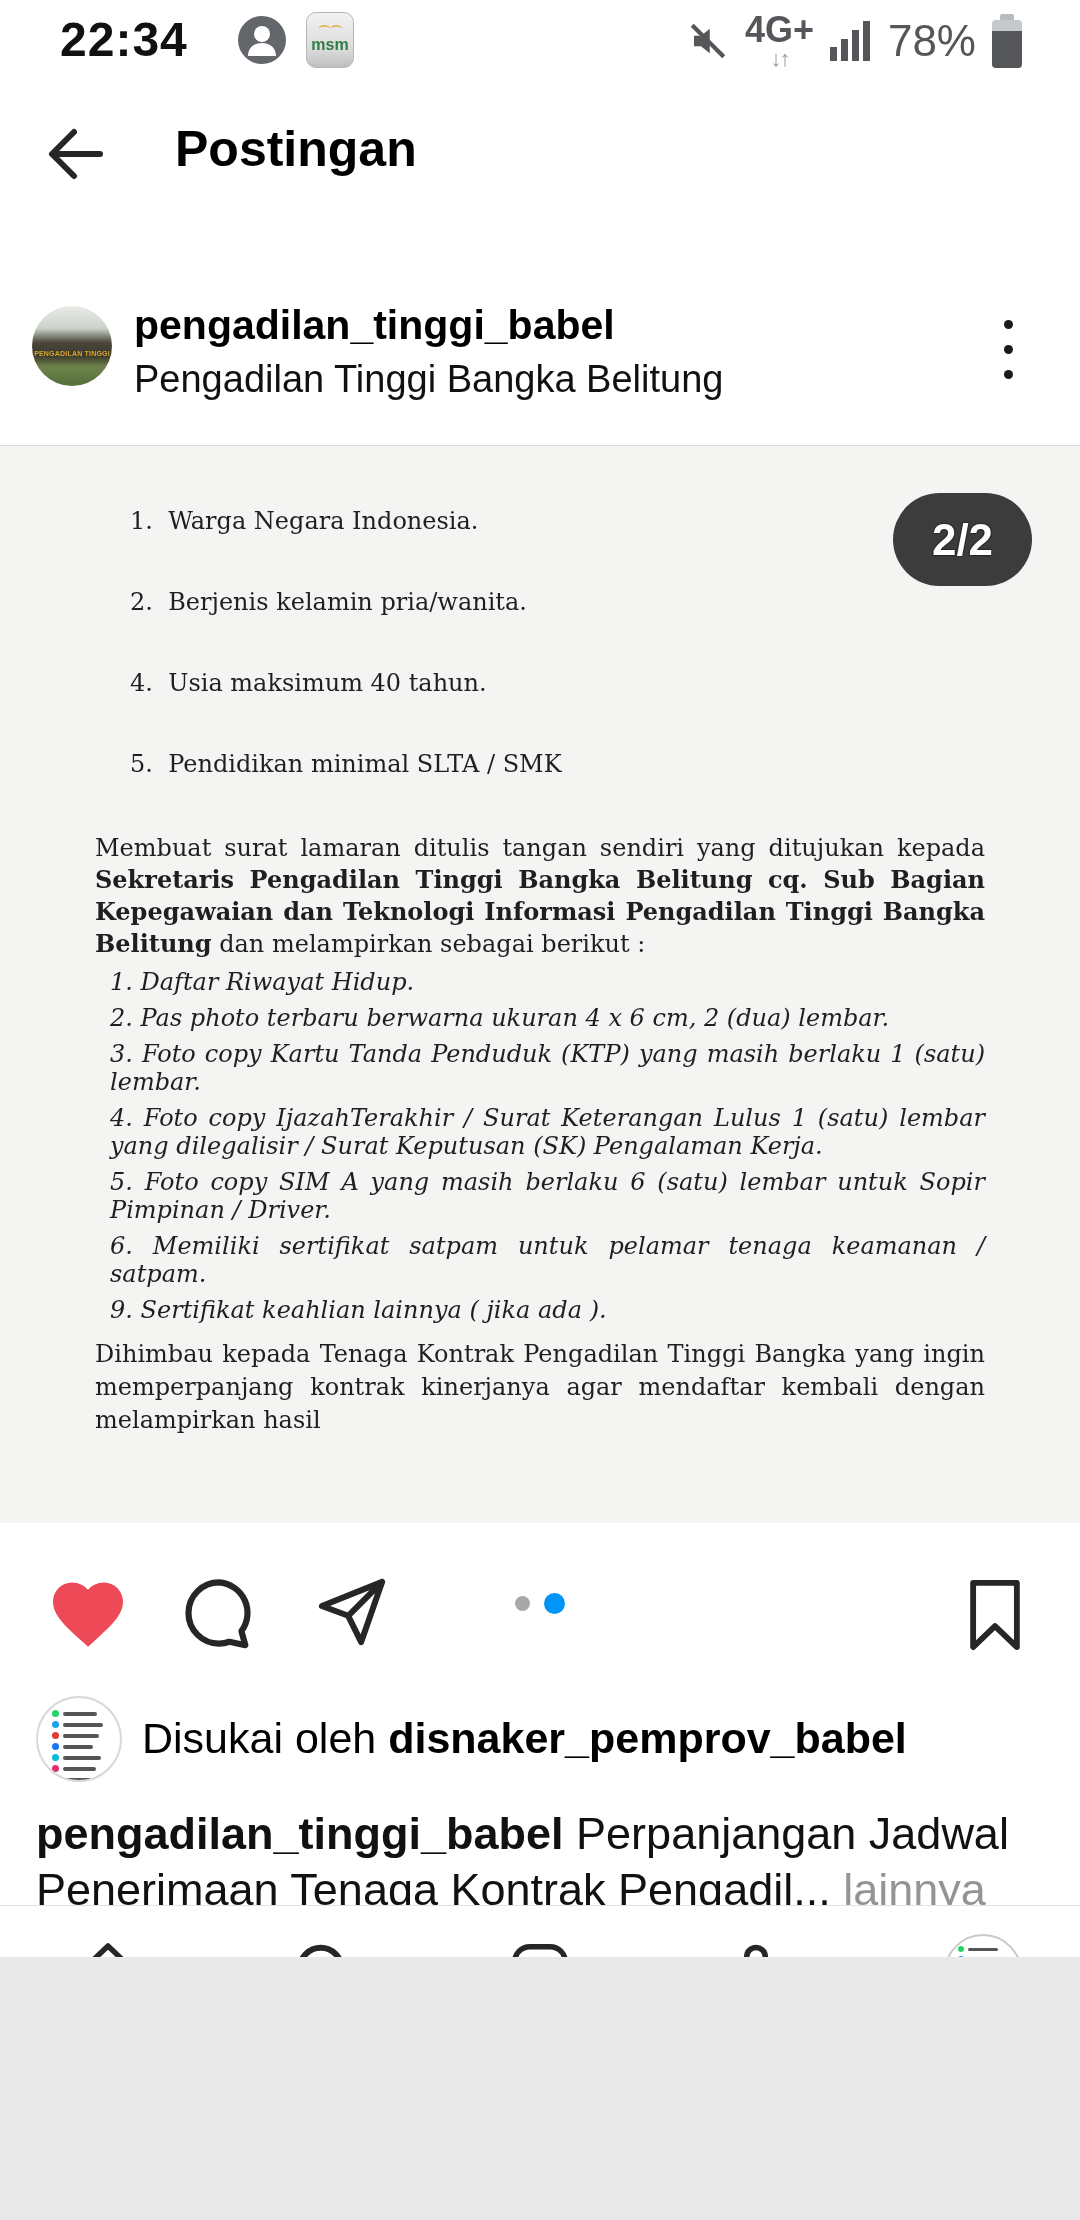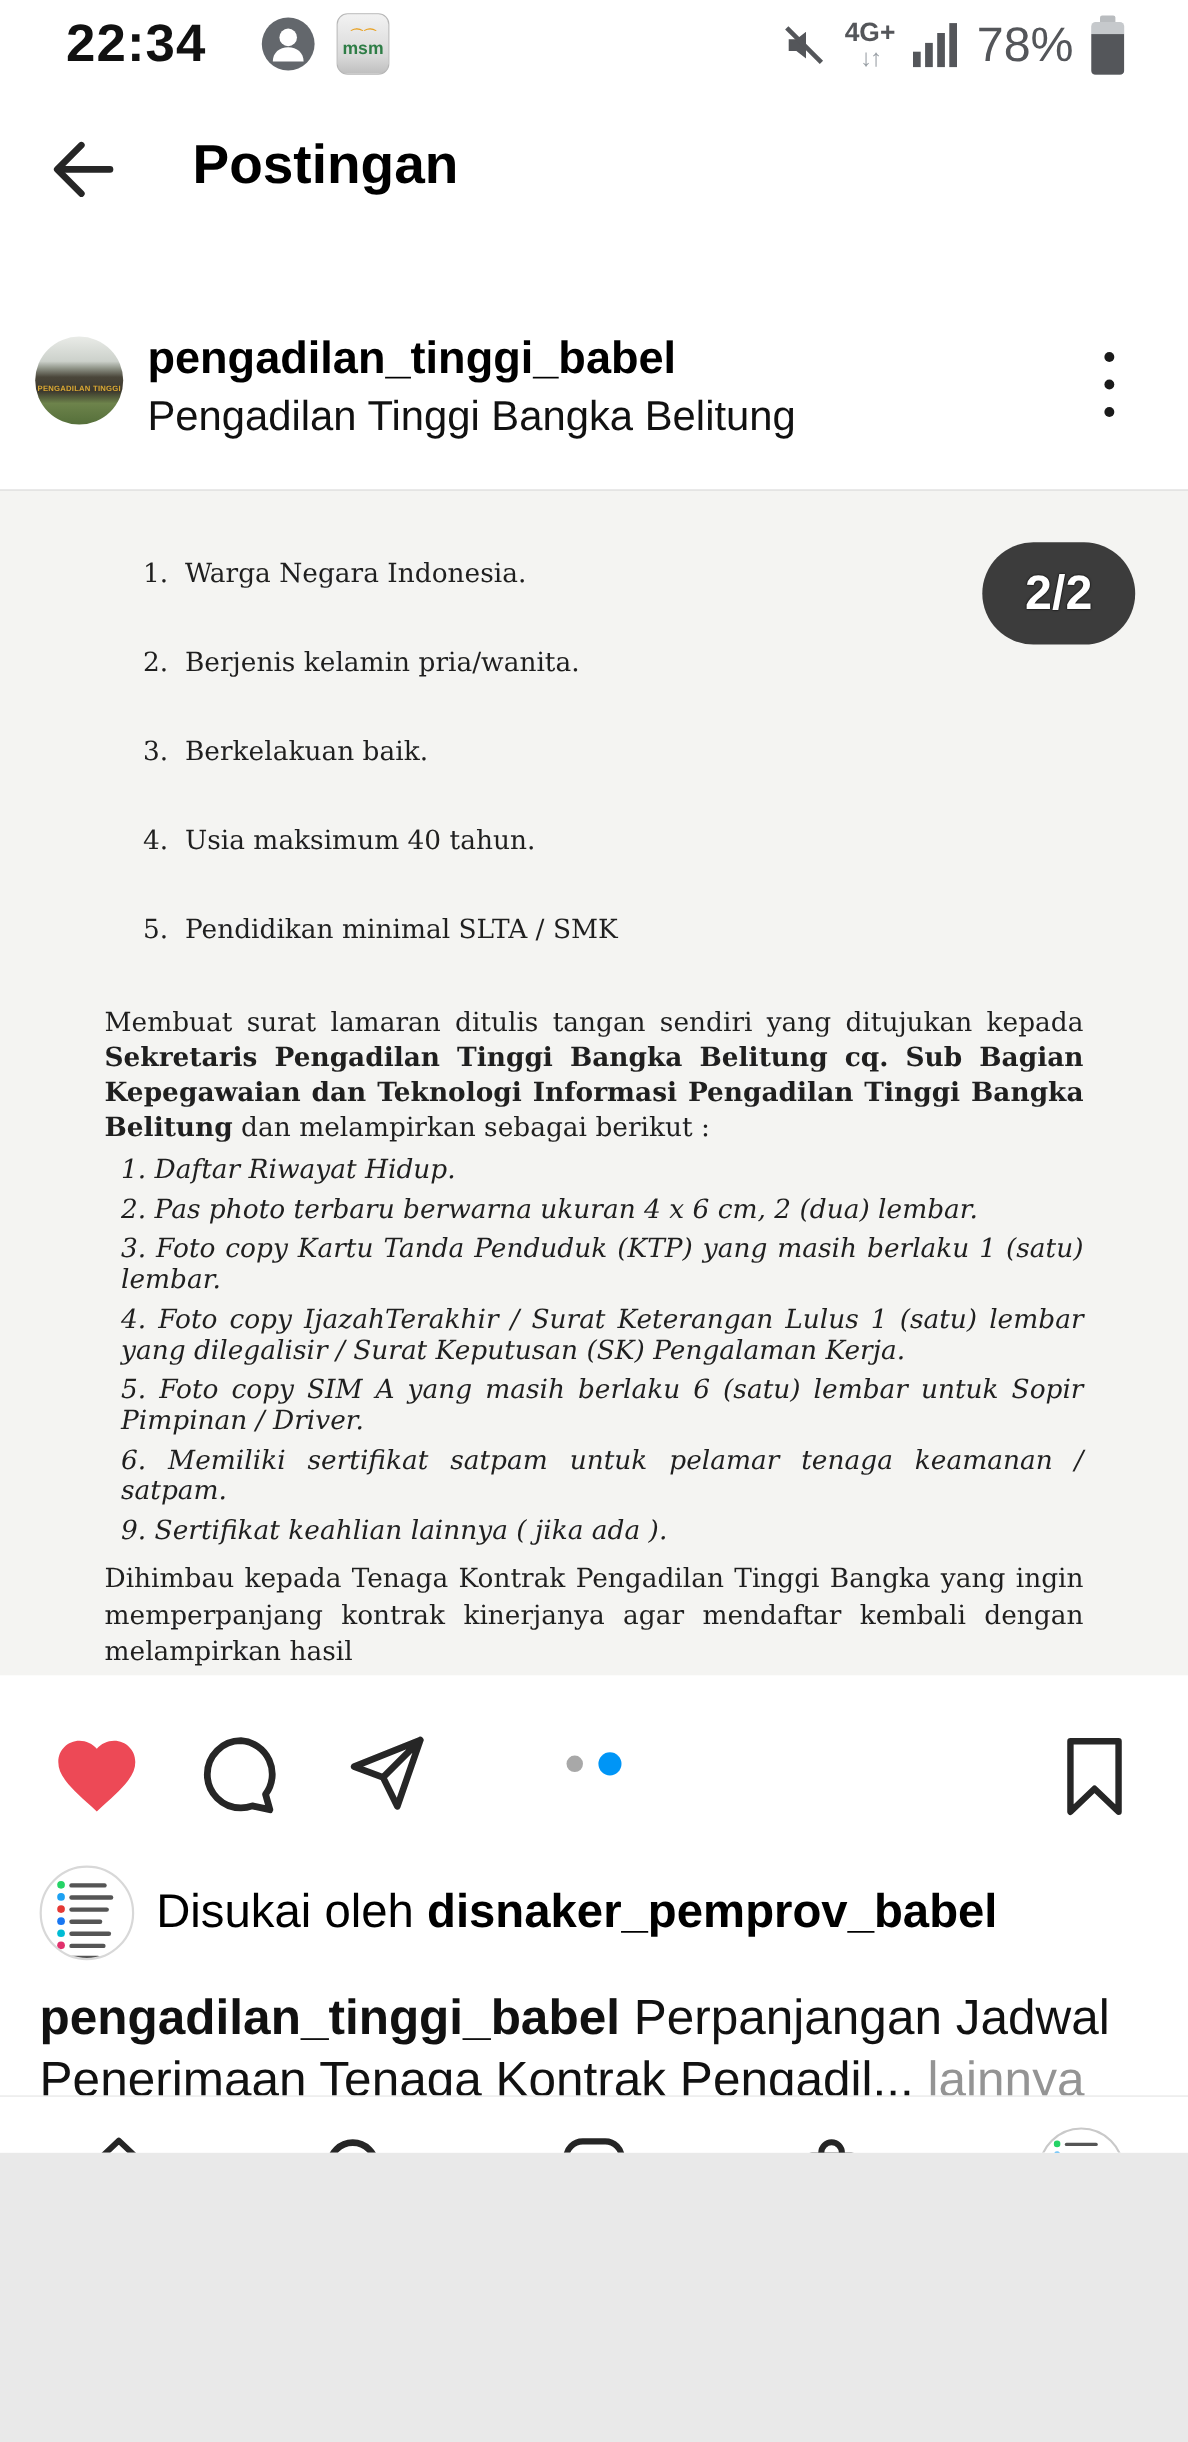--- a/index.html
+++ b/index.html
@@ -14,21 +14,21 @@
   .sb-time { position:absolute; left:60px; top:12px; font-size:48px; font-weight:700; color:#111; letter-spacing:1px; }
   .sb-person { position:absolute; left:238px; top:16px; width:48px; height:48px; border-radius:50%; background:#63676c; }
   .sb-person svg { position:absolute; left:0; top:0; }
   .sb-app { position:absolute; left:306px; top:12px; width:48px; height:56px; border-radius:10px;
     background:linear-gradient(180deg,#f2f2f2 0%,#d9d9d9 70%,#bfbfbf 100%); border:1px solid #b7b7b7;
     display:flex; flex-direction:column; align-items:center; justify-content:center; }
   .sb-app .arcs { color:#e8a020; font-size:13px; line-height:10px; font-weight:700; letter-spacing:-1px; }
   .sb-app .txt { color:#2e7d46; font-size:16px; font-weight:700; line-height:16px; }
   .sb-right { position:absolute; right:58px; top:0; height:82px; display:flex; align-items:center; gap:16px; }
   .sb-net { display:flex; flex-direction:column; align-items:center; line-height:1; color:#54565a; }
-  .sb-net .g { font-size:24px; font-weight:700; }
+  .sb-net .g { font-size:36px; font-weight:700; }
   .sb-net .arr { font-size:22px; color:#9aa0a6; letter-spacing:-2px; }
   .sb-pct { font-size:44px; color:#54565a; }
   .sb-batt { position:relative; width:30px; height:54px; }
   .sb-batt .nub { position:absolute; top:0; left:8px; width:14px; height:7px; background:#b9bcbf; border-radius:2px 2px 0 0; }
   .sb-batt .body { position:absolute; top:6px; left:0; width:30px; height:48px; background:#c6c9cc; border-radius:4px; overflow:hidden; }
   .sb-batt .fill { position:absolute; bottom:0; left:0; width:100%; height:78%; background:#54565a; }
   
   .appheader { position:absolute; top:82px; left:0; width:1080px; height:148px; background:#fff; }
   .back-btn { position:absolute; left:44px; top:40px; width:64px; height:64px; }
   .ah-title { position:absolute; left:175px; top:38px; font-size:50px; font-weight:700; color:#000; }
@@ -159,21 +159,20 @@
         <i></i>
         <i></i>
         <i></i>
       </div>
   </div>
 
   <div class="document">
     <ul class="doc-list-a">
       <li>1.  Warga Negara Indonesia.</li>
       <li>2.  Berjenis kelamin pria/wanita.</li>
-      <li>3.  Berkelakuan baik.</li>
       <li>4.  Usia maksimum 40 tahun.</li>
       <li>5.  Pendidikan minimal SLTA / SMK</li>
     </ul>
     <div class="doc-intro"><span>Membuat surat lamaran ditulis tangan sendiri yang ditujukan kepada </span><b>Sekretaris Pengadilan Tinggi Bangka Belitung cq. Sub Bagian Kepegawaian dan Teknologi Informasi Pengadilan Tinggi Bangka Belitung</b><span> dan melampirkan sebagai berikut :</span></div>
     <ul class="doc-list-b">
       <li>1. Daftar Riwayat Hidup.</li>
       <li>2. Pas photo terbaru berwarna ukuran 4 x 6 cm, 2 (dua) lembar.</li>
       <li>3. Foto copy Kartu Tanda Penduduk (KTP) yang masih berlaku 1 (satu) lembar.</li>
       <li>4. Foto copy IjazahTerakhir / Surat Keterangan Lulus 1 (satu) lembar yang dilegalisir / Surat Keputusan (SK) Pengalaman Kerja.</li>
       <li>5. Foto copy SIM A yang masih berlaku 6 (satu) lembar untuk Sopir Pimpinan / Driver.</li>

